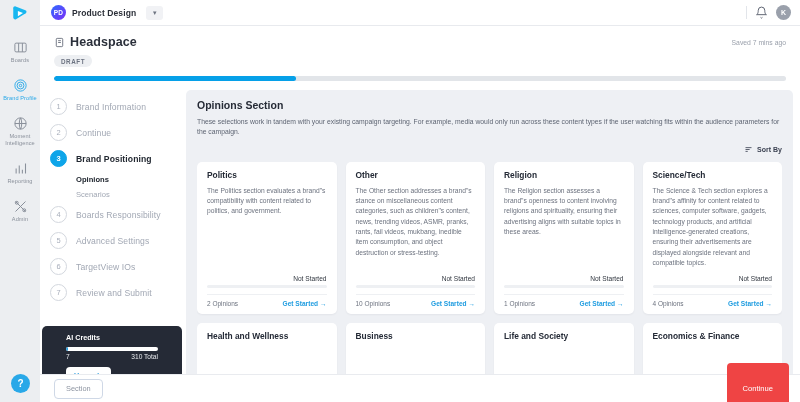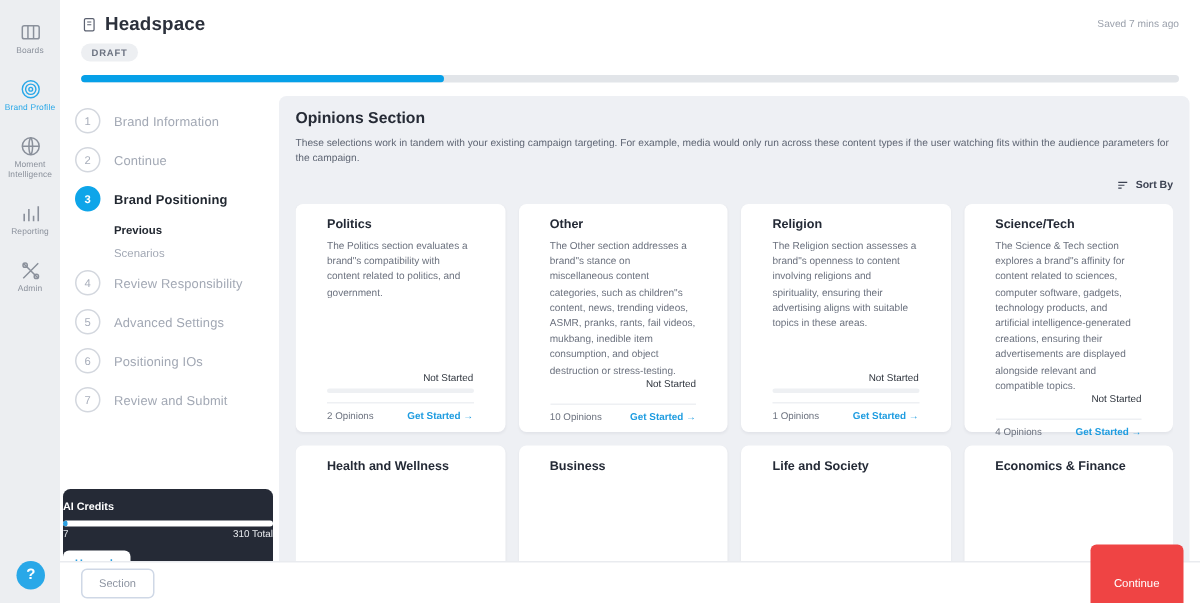--- a/index.html
+++ b/index.html
@@ -104,21 +104,21 @@
   .step-label { font-size: 8.6px; color: #a2a8b4; letter-spacing: .1px; }
   .step.active .step-num { background: #0ea5e9; border-color: #0ea5e9; color: #fff; font-weight: bold; }
   .step.active .step-label { color: #222831; font-weight: bold; text-align: center; }
   .substep { padding-left: 26px; height: 15px; display: flex; align-items: center; }
   .substep .ss-lbl { font-size: 7.6px; color: #a2a8b4; }
   .substep.active .ss-lbl { color: #222831; font-weight: bold; }
 
   
   .credits {
     position: absolute; left: 2px; bottom: 10px; width: 140px;
-    background: #252a36; border-radius: 5px; padding: 7px 0 8px;
+    background: #252a36; border-radius: 5px; padding: 7px 24px 8px;
     color: #fff;
   }
   .cr-title { font-size: 7.2px; font-weight: bold; margin-bottom: 5px; }
   .cr-track { height: 4px; border-radius: 2px; background: #ffffff; overflow: hidden; }
   .cr-fill { height: 100%; background: #2b9fe0; border-radius: 2px; }
   .cr-nums { display: flex; margin-top: 2px; }
   .cr-used { font-size: 6.6px; color: #e8eaee; }
   .cr-total { font-size: 6.6px; color: #e8eaee; margin-left: auto; }
   .cr-upgrade {
     margin-top: 7px; display: inline-block; background: #fff; color: #2b9fe0;
@@ -140,21 +140,21 @@
     font-size: 7px; font-weight: bold; color: #3c4252;
   }
   .sortby svg { width: 9px; height: 9px; }
 
   .cards {
     margin-top: 8px; flex: 1; min-height: 0;
     display: grid; grid-template-columns: repeat(4, 1fr); gap: 9px;
     overflow: hidden; align-content: start;
   }
   .card {
-    background: #ffffff; border-radius: 5px; padding: 8px 21px 7px;
+    background: #ffffff; border-radius: 5px; padding: 8px 10px 7px;
     display: flex; flex-direction: column; height: 152px;
     box-shadow: 0 1px 2px rgba(20,25,40,.05);
   }
   .card-title { font-size: 8.4px; font-weight: bold; color: #242a36; }
   .card-desc { margin-top: 6px; font-size: 6.7px; line-height: 1.55; color: #6c727f; flex: 1; }
   .card-status { font-size: 6.6px; color: #30363f; text-align: right; margin-bottom: 3px; }
   .card-track { height: 3px; border-radius: 2px; background: #eef0f3; }
   .card-foot {
     margin-top: 6px; padding-top: 5px; border-top: 1px solid #eef0f3;
     display: flex; align-items: center;
@@ -175,20 +175,41 @@
   .btn-continue {
     margin-left: auto; font-size: 7.6px; color: #fff; background: #ef4444;
     border: none; border-radius: 4px; padding: 21px 16px; font-weight: normal;
   }
 </style>
 </head>
 <body>
 
 <div class="app">
 
+  <div class="topbar">
+    <div class="logo-cell">
+      <svg class="logo-mark" viewBox="0 0 24 24">
+        <path d="M3 5.5C3 3.8 4.6 2.6 6.2 3.2l13 5c1.8.7 2 3.1.4 4.1l-12.9 8C5.1 21.2 3 20 3 18.1z" fill="#18b7f0"></path>
+        <path d="M9.2 9.3 16 12l-6.8 4.2z" fill="#ffffff"></path>
+      </svg>
+    </div>
+    <div class="ws-cell">
+      <div class="ws-avatar">PD</div>
+      <div class="ws-name">Product Design</div>
+      <div class="ws-caret">▾</div>
+    </div>
+    <div class="top-right">
+      <div class="top-div"></div>
+      <svg class="bell" viewBox="0 0 24 24" fill="none" stroke="currentColor" stroke-width="1.8">
+        <path d="M18 8a6 6 0 1 0-12 0c0 7-3 8-3 8h18s-3-1-3-8"></path>
+        <path d="M13.7 21a2 2 0 0 1-3.4 0"></path>
+      </svg>
+      <div class="user-avatar">K</div>
+    </div>
+  </div>
 
   <div class="body">
 
     <div class="rail">
 
       <div class="rail-item">
         <svg class="ri-ico" viewBox="0 0 24 24" fill="none" stroke="currentColor" stroke-width="1.6">
           <rect x="3" y="5" width="18" height="14" rx="2"></rect>
             <path d="M9 5v14M15 5v14"></path>
         </svg>
@@ -261,39 +282,39 @@
             <div class="step-num">2</div>
             <div class="step-label">Continue</div>
           </div>
 
           <div class="step active">
             <div class="step-num">3</div>
             <div class="step-label">Brand Positioning</div>
           </div>
 
           <div class="substep active">
-            <span class="ss-lbl">Previous</span>
+            <span class="ss-lbl">Opinions</span>
           </div>
           <div class="substep">
             <span class="ss-lbl">Scenarios</span>
           </div>
 
           <div class="step">
             <div class="step-num">4</div>
-            <div class="step-label">Review Responsibility</div>
+            <div class="step-label">Boards Responsibility</div>
           </div>
 
           <div class="step">
             <div class="step-num">5</div>
             <div class="step-label">Advanced Settings</div>
           </div>
 
           <div class="step">
             <div class="step-num">6</div>
-            <div class="step-label">Positioning IOs</div>
+            <div class="step-label">TargetView IOs</div>
           </div>
 
           <div class="step">
             <div class="step-num">7</div>
             <div class="step-label">Review and Submit</div>
           </div>
 
           <div class="credits">
             <div class="cr-title">AI Credits</div>
             <div class="cr-track">

